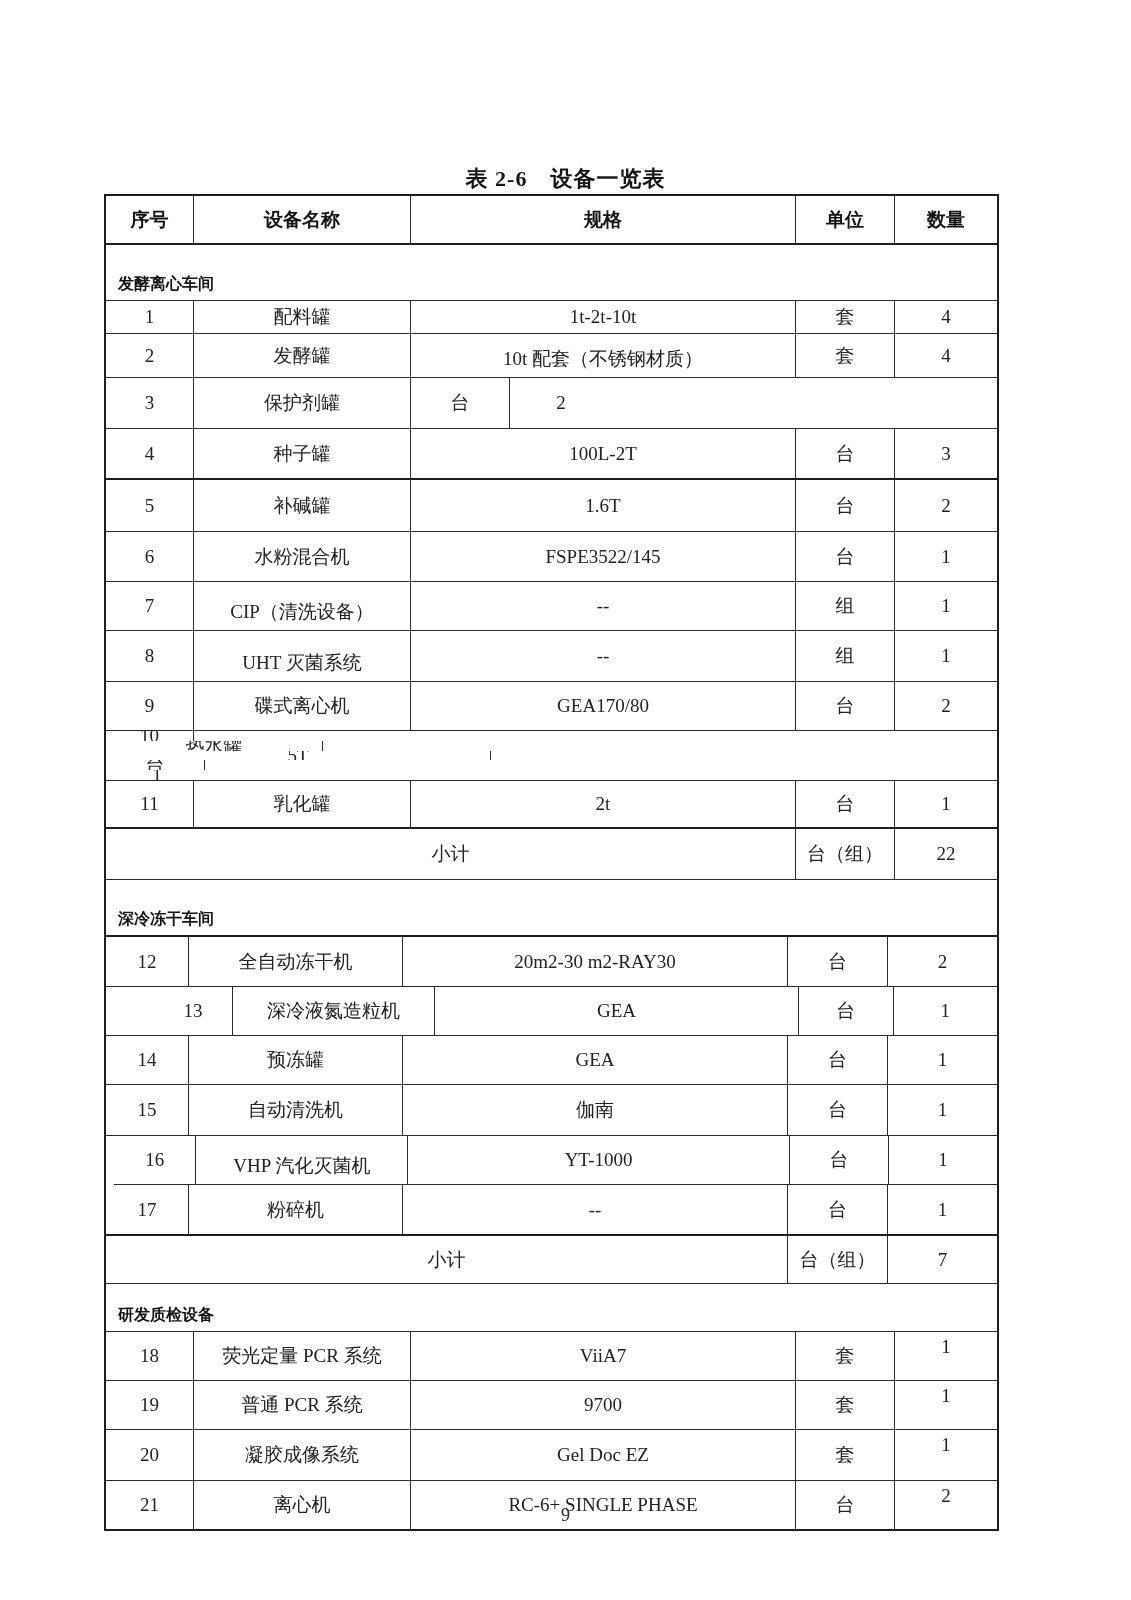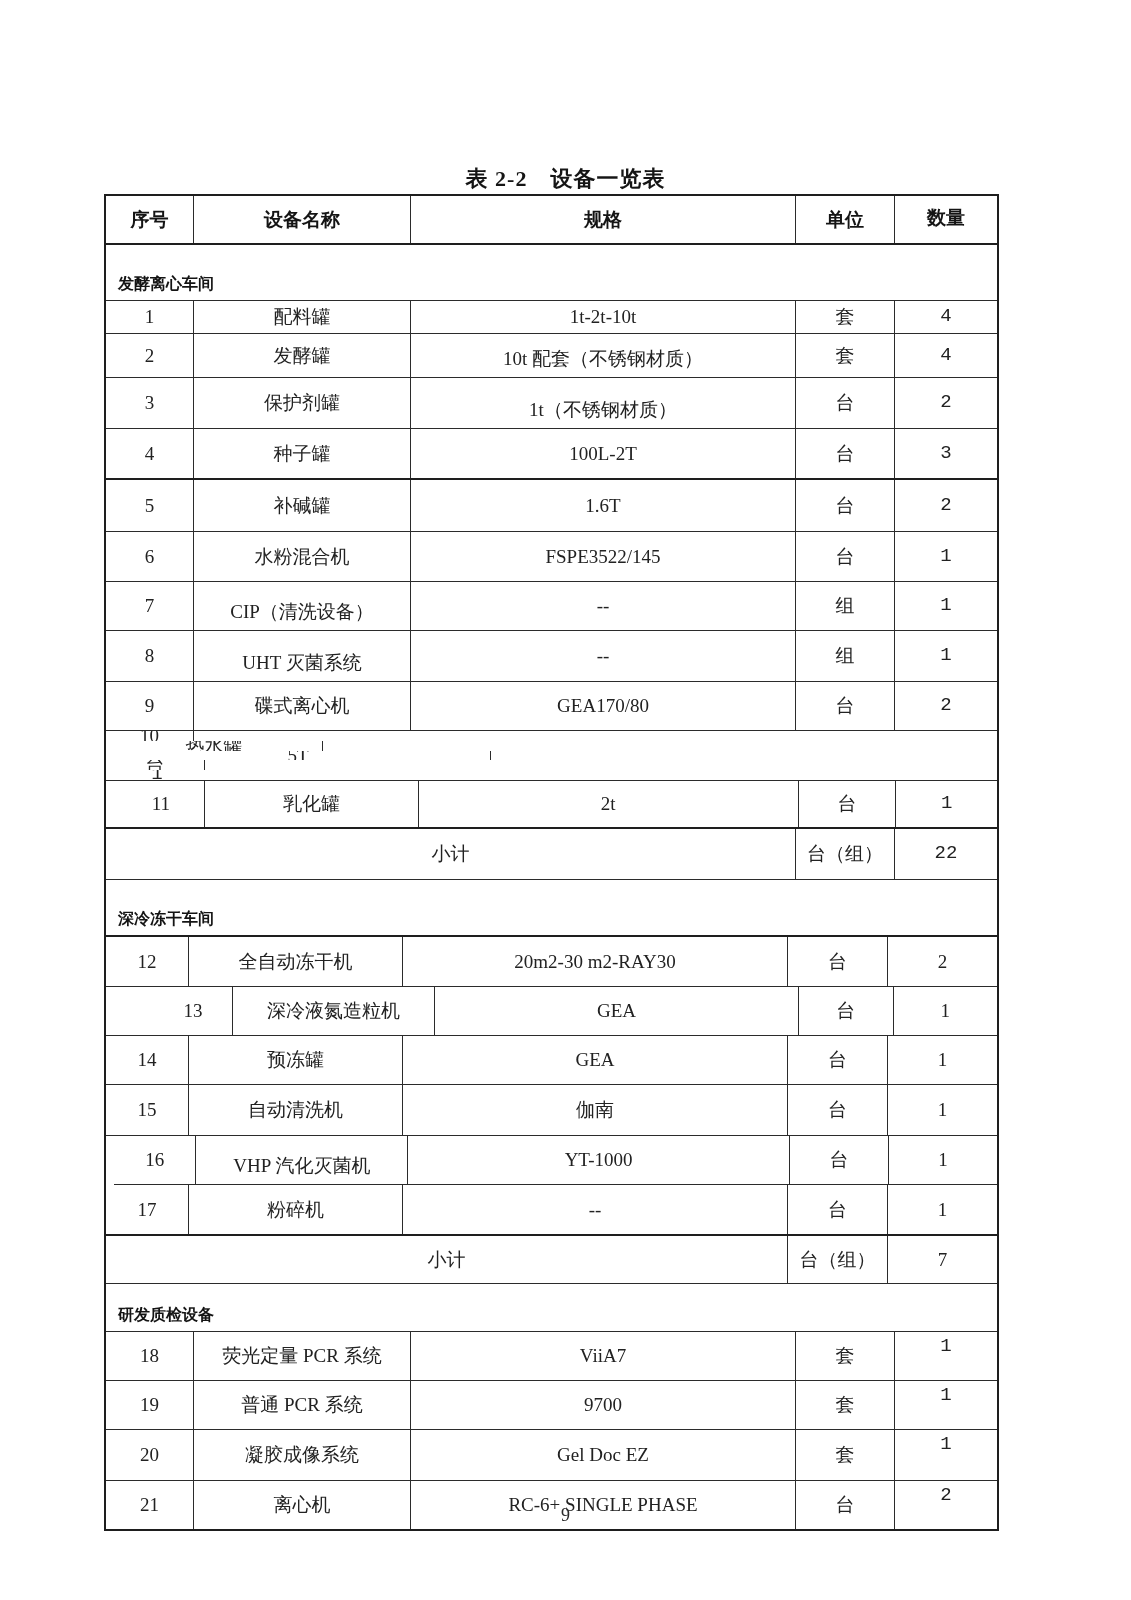--- a/index.html
+++ b/index.html
@@ -24,21 +24,21 @@
   #tbody > .row:last-child { border-bottom:none; }
   .cell {
     box-sizing:border-box; border-right:1px solid #2b2b2b;
     display:flex; align-items:center; justify-content:center;
     font-size:19px; line-height:1.15; text-align:center;
     padding:2px 6px; overflow:hidden; color:#222222;
   }
   .cell:last-child { border-right:none; }
   
   .ga .c0 { width:88px; }  .ga .c1 { width:217px; } .ga .c2 { width:385px; }
-  .ga .c3 { width:99px;font-family:Liberation Serif, serif; }  .ga .c4 { width:102px;font-family:Liberation Mono, monospace; } .ga .merged { width:690px; }
+  .ga .c3 { width:99px;font-family:Liberation Serif, serif; }  .ga .c4 { width:102px; } .ga .merged { width:690px; }
   
   .gb .c0 { width:83px; }  .gb .c1 { width:214px; } .gb .c2 { width:385px; }
   .gb .c3 { width:100px; } .gb .c4 { width:109px; } .gb .merged { width:682px; }
 
   .header-row { height:47px; }
   .header-row .cell { font-weight:bold; font-size:19px; color:#141414; }
 
   .section-row .cell {
     justify-content:flex-start; align-items:flex-end;
     font-weight:bold; font-size:16px; padding:0 0 7px 12px; color:#141414;
@@ -52,21 +52,21 @@
   .page-num {
     position:absolute; top:1505px; left:0; width:100%;
     text-align:center; font-size:18px; color:#2a2a2a;
   }
 </style>
 </head>
 <body>
 
 <div class="page">
 
-  <div class="doc-title">表 2-2　设备一览表</div>
+  <div class="doc-title">表 2-6　设备一览表</div>
 
   <div class="tbl">
     <div class="row header-row thick-b ga">
       <div class="cell c0">序号</div>
       <div class="cell c1">设备名称</div>
       <div class="cell c2">规格</div>
       <div class="cell c3">单位</div>
       <div class="cell c4">数量</div>
     </div>
     <div id="tbody">
@@ -83,21 +83,20 @@
         <div class="row ga" style="height: 43px;">
           <div class="cell c0">2</div>
           <div class="cell c1">发酵罐</div>
           <div class="cell c2 v-low">10t 配套（不锈钢材质）</div>
           <div class="cell c3">套</div>
           <div class="cell c4">4</div>
         </div>
         <div class="row ga" style="height: 50px;">
           <div class="cell c0">3</div>
           <div class="cell c1">保护剂罐</div>
-          <div class="cell c2 v-low">1t（不锈钢材质）</div>
           <div class="cell c3">台</div>
           <div class="cell c4">2</div>
         </div>
         <div class="row ga thick-b" style="height: 49px;">
           <div class="cell c0">4</div>
           <div class="cell c1">种子罐</div>
           <div class="cell c2">100L-2T</div>
           <div class="cell c3">台</div>
           <div class="cell c4">3</div>
         </div>
@@ -136,21 +135,21 @@
           <div class="cell c3">台</div>
           <div class="cell c4">2</div>
         </div>
         <div class="row ga" style="height: 49px; flex-direction: column;">
           <div class="cell c0">10</div>
           <div class="cell c1">热水罐</div>
           <div class="cell c2">5T</div>
           <div class="cell c3">台</div>
           <div class="cell c4">1</div>
         </div>
-        <div class="row ga thick-b" style="height: 46px; padding-left: 12px;">
+        <div class="row ga thick-b" style="height: 46px;">
           <div class="cell c0">11</div>
           <div class="cell c1">乳化罐</div>
           <div class="cell c2">2t</div>
           <div class="cell c3">台</div>
           <div class="cell c4">1</div>
         </div>
         <div class="row subtotal-row ga" style="height: 50px;">
           <div class="cell merged">小计</div>
           <div class="cell c3">台（组）</div>
           <div class="cell c4">22</div>

